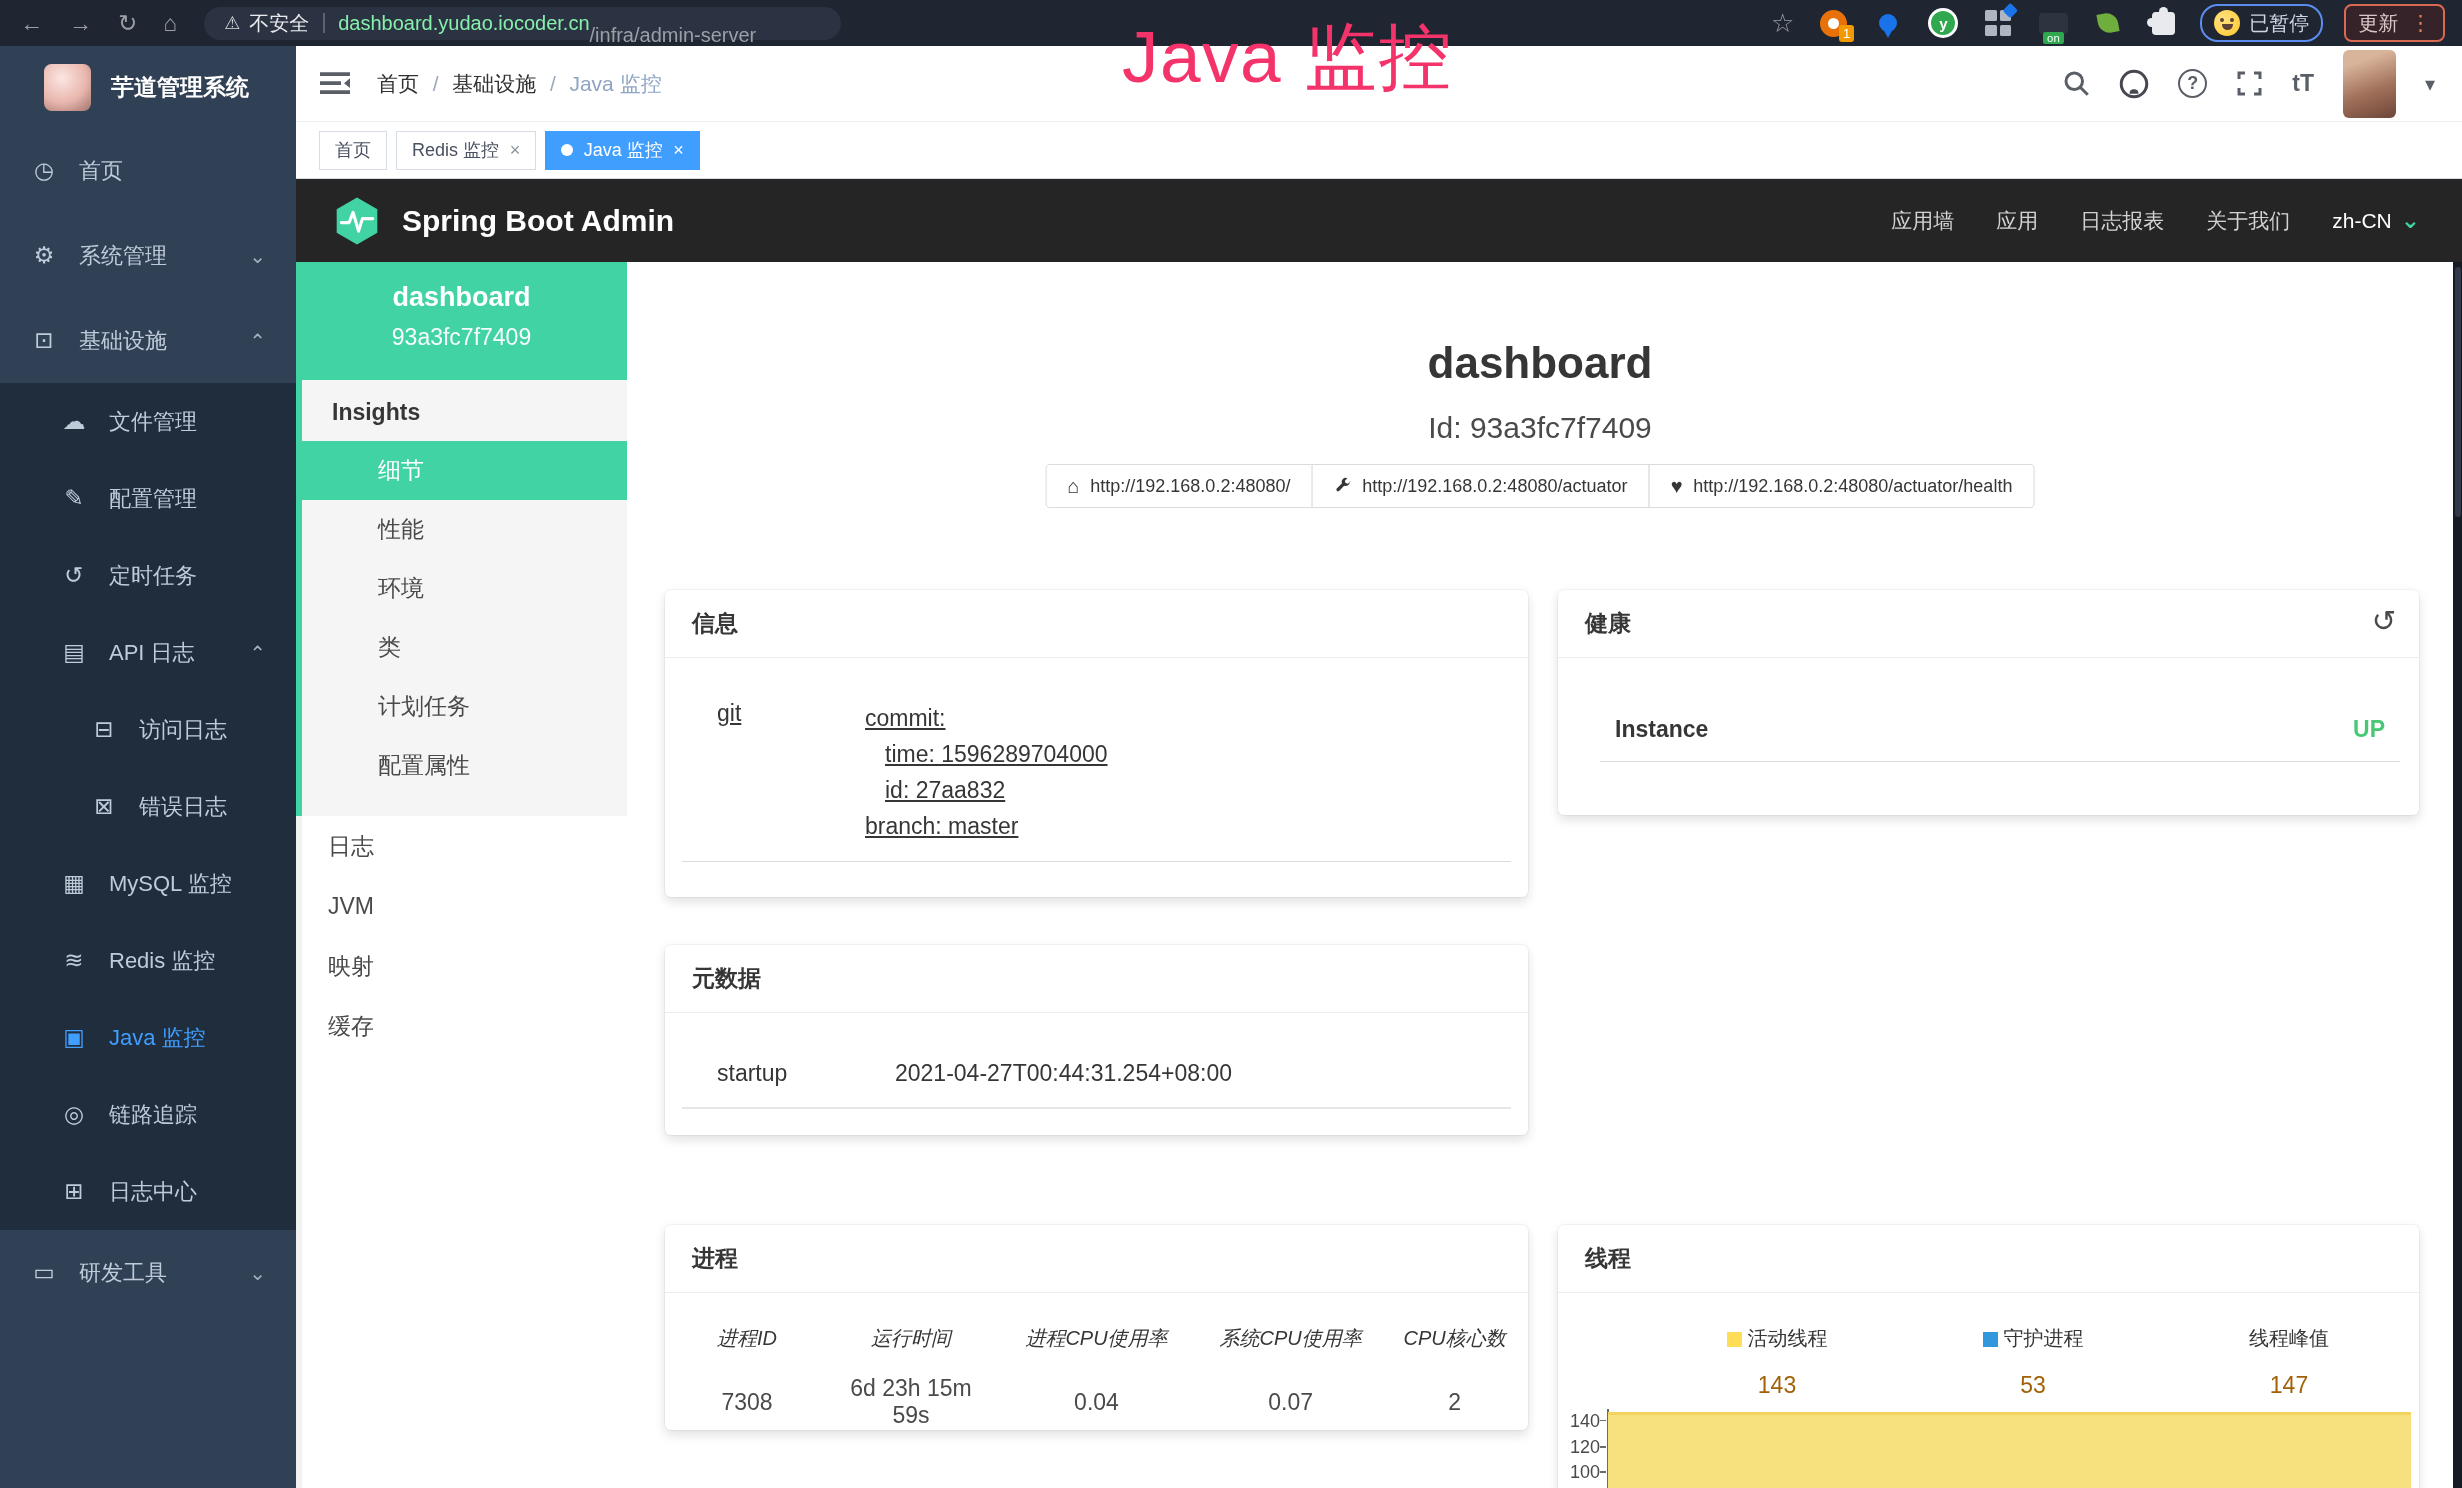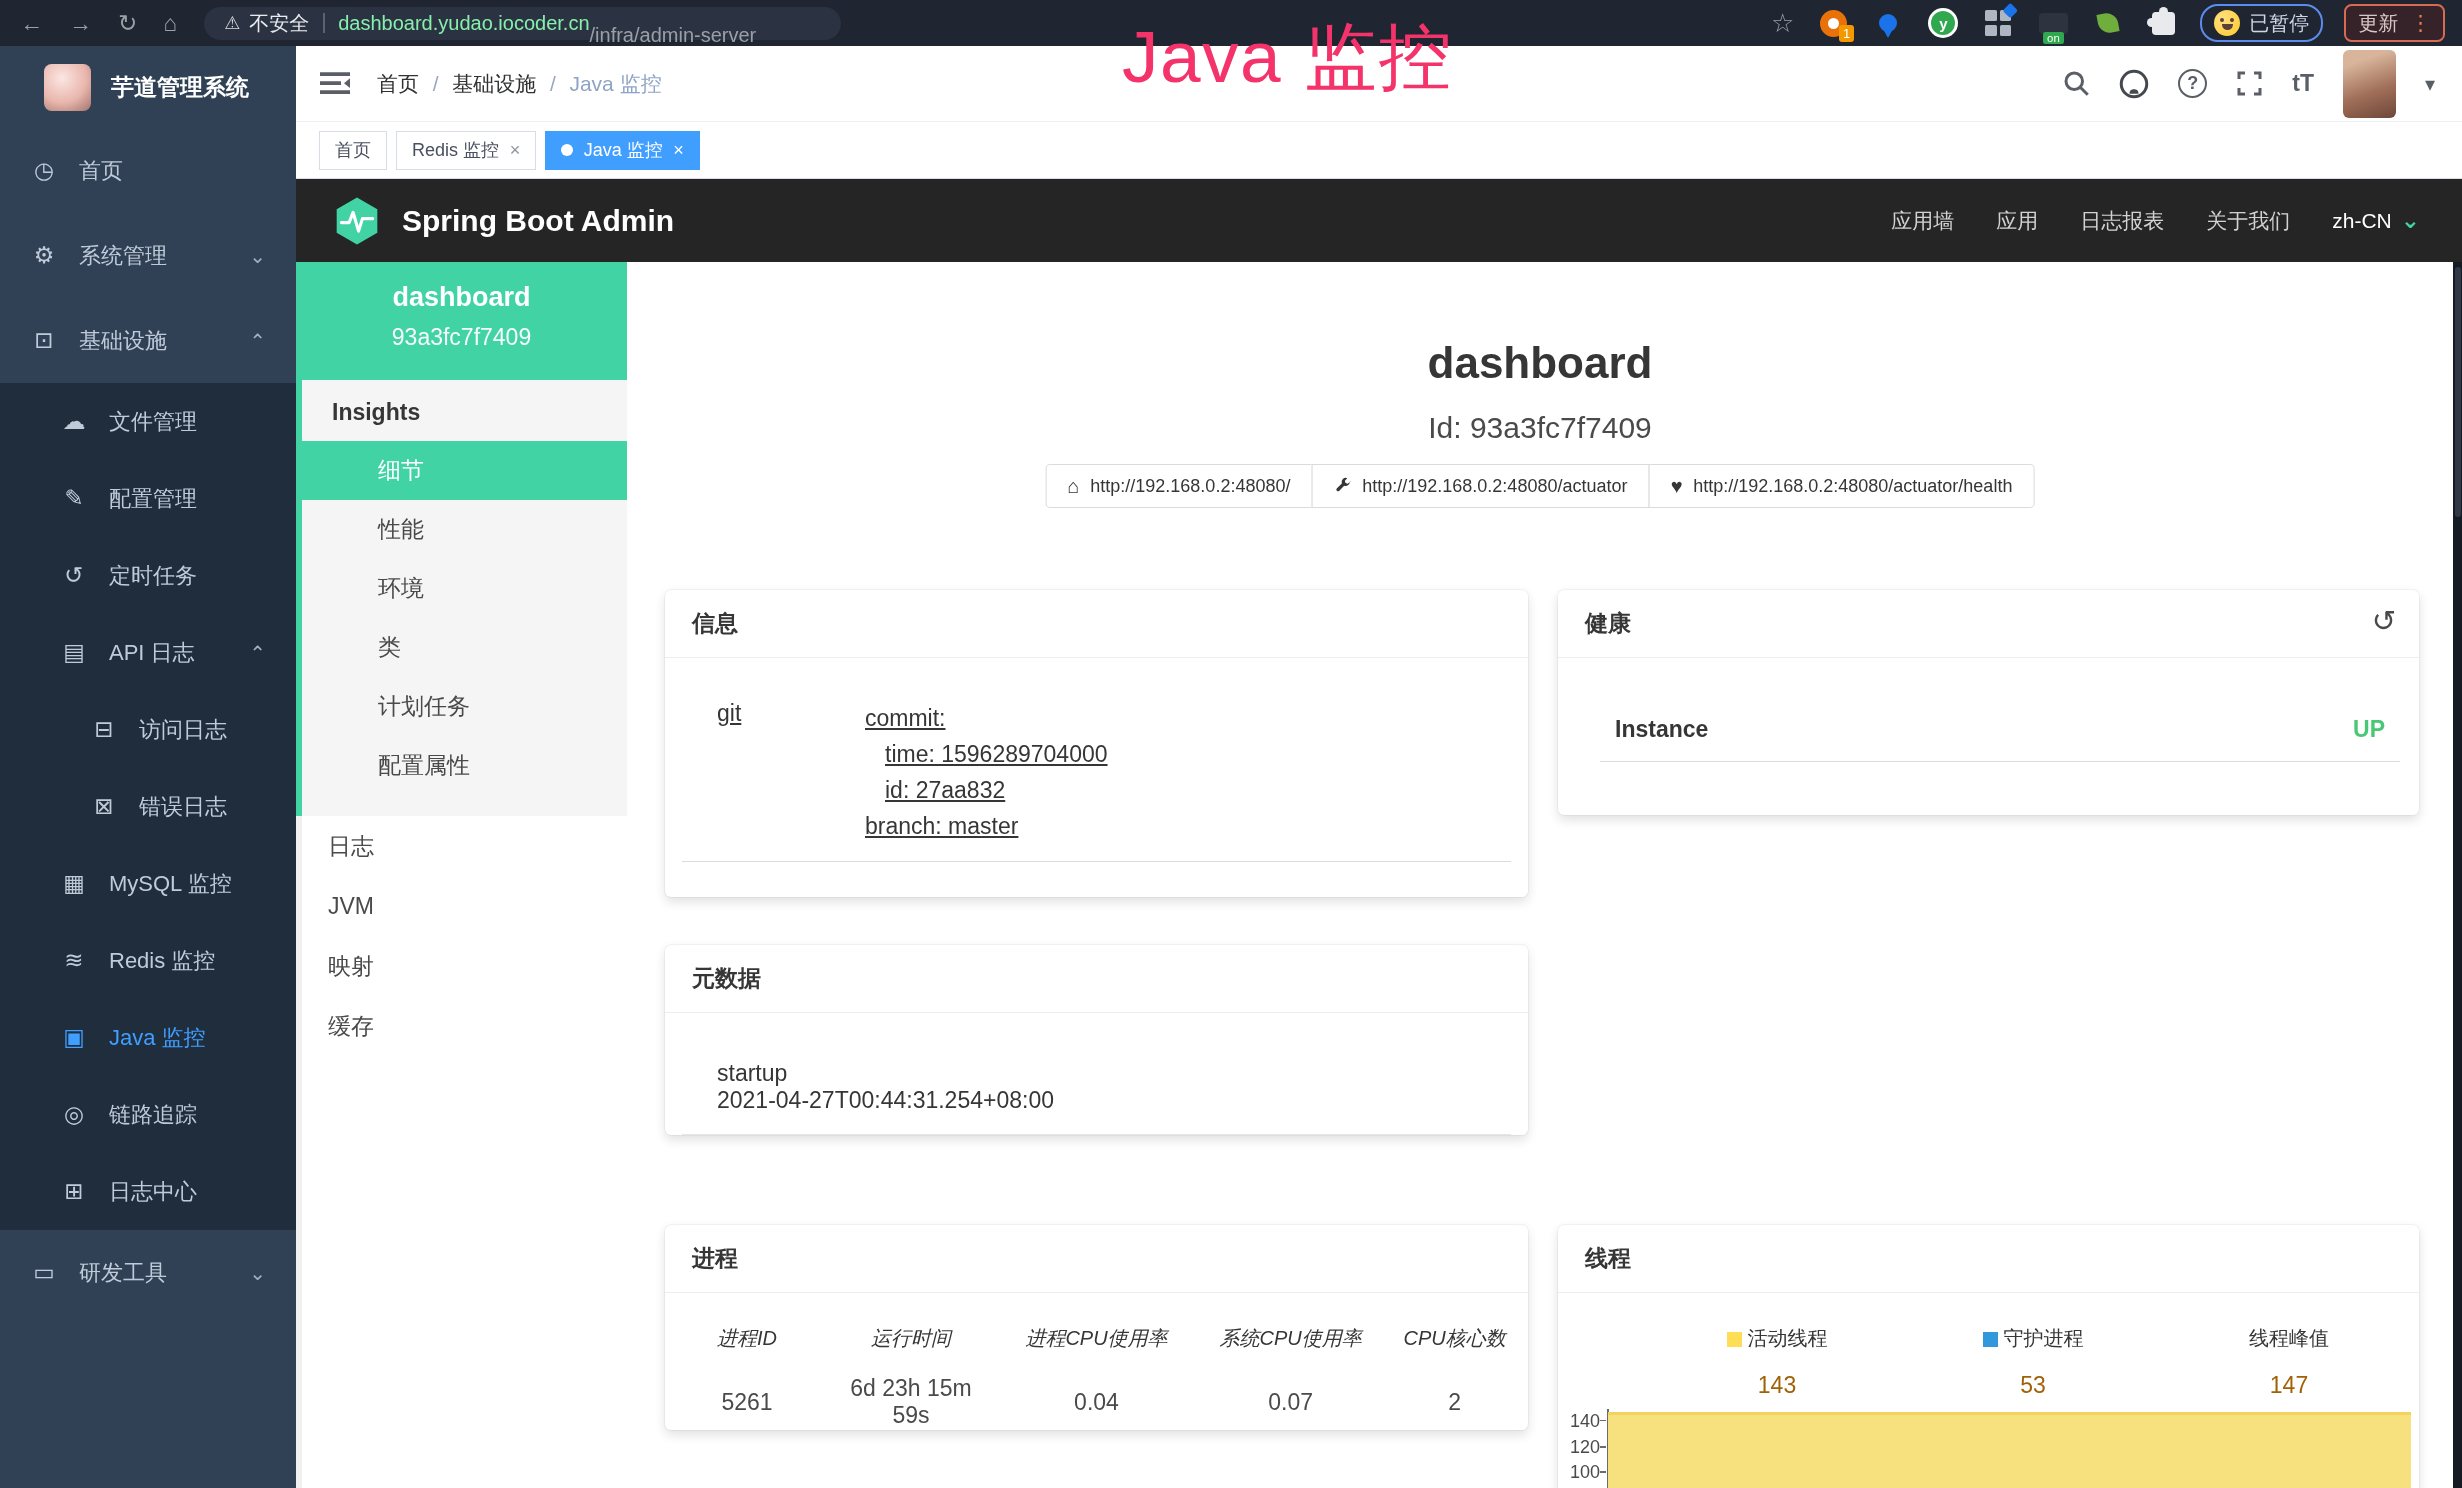--- a/index.html
+++ b/index.html
@@ -125,21 +125,21 @@
   .info-lines div.ind { padding-left:20px; }
   .info-rule { margin:16.7px 16.7px 0 16.7px; border-bottom:1.5px solid #dbdbdb; }
 
   .card.health { left:931px; top:328px; width:861px; height:225px; }
   .health-row { display:flex; justify-content:space-between; padding:58px 34px 0 57px; font-size:23px; }
   .health-key { font-weight:bold; color:#363636; }
   .health-val { font-weight:bold; color:#48c774; }
   .health-rule { margin:18px 19px 0 42px; border-bottom:1.5px solid #dbdbdb; }
 
   .card.metadata { left:38px; top:683px; width:863px; height:190px; }
-  .meta-row { display:flex; padding:47px 34px 0 52px; font-size:23px;flex-direction:column; }
+  .meta-row { display:flex; padding:47px 34px 0 52px; font-size:23px; }
   .meta-key { width:178px; color:#363636; }
   .meta-val { color:#363636; }
   .meta-rule { margin:20px 16.7px 0 16.7px; border-bottom:2.3px solid #e6e6e6; }
 
   .card.process { left:38px; top:963px; width:863px; height:205px; }
   .ptable { width:100%; border-collapse:collapse; margin-top:32px; }
   .ptable th { font-size:20px; font-weight:normal; color:#363636; text-align:center; padding:0;font-style:italic; }
   .ptable td { font-size:23px; color:#4a4a4a; text-align:center; padding-top:23px; }
   .c1{width:19%;} .c2{width:19%;} .c3{width:24%;} .c4{width:21%;} .c5{width:17%;}
 
@@ -451,21 +451,21 @@
         <table class="ptable">
           <tbody>
               <tr>
             <th class="c1">进程ID</th>
             <th class="c2">运行时间</th>
             <th class="c3">进程CPU使用率</th>
             <th class="c4">系统CPU使用率</th>
             <th class="c5">CPU核心数</th>
           </tr>
           <tr>
-            <td>5261</td>
+            <td>7308</td>
             <td>6d 23h 15m 59s</td>
             <td>0.04</td>
             <td>0.07</td>
             <td>2</td>
           </tr>
         </tbody>
           </table>
       </div>
 
       <div class="card threads">

